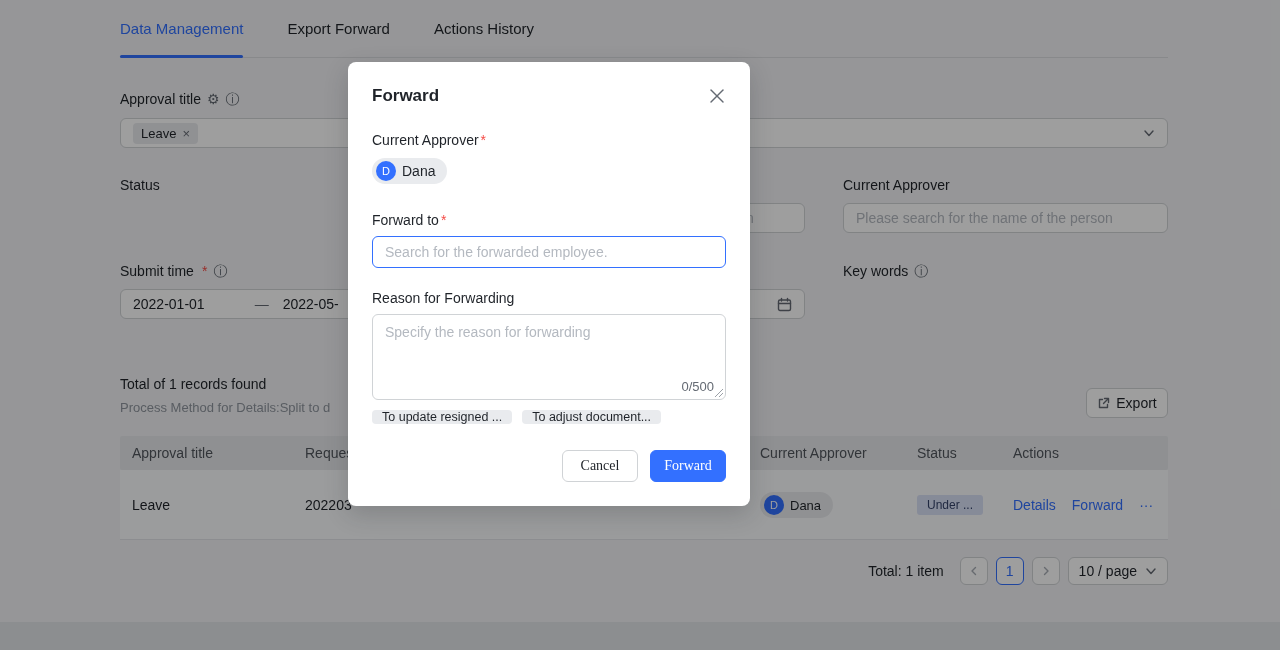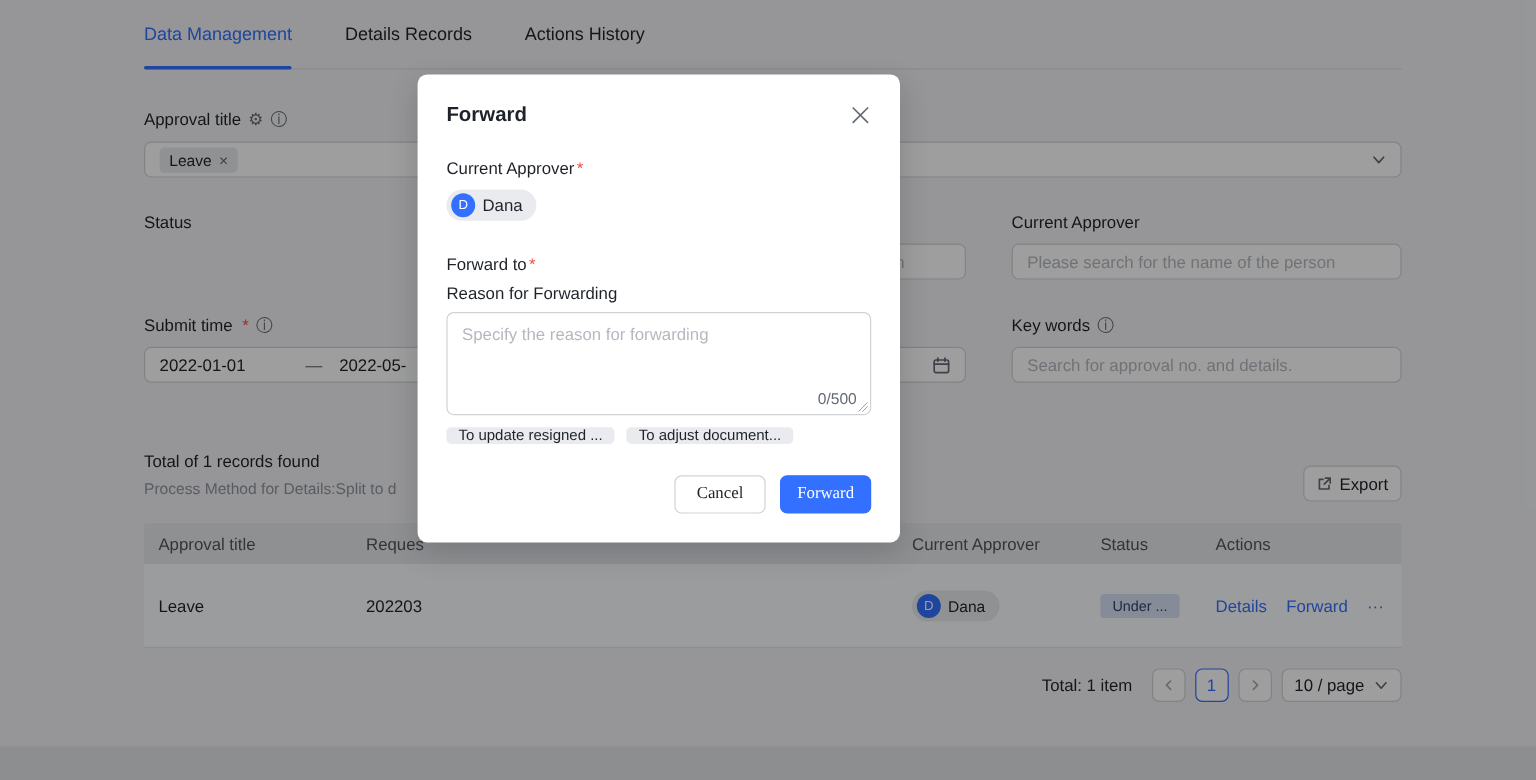--- a/index.html
+++ b/index.html
@@ -105,21 +105,21 @@
   .m-btn.ghost { background:#fff; border:1px solid #d0d3d6; color:#1f2329; }
   .m-btn.primary { background:#3370ff; border:1px solid #3370ff; color:#fff; }
 </style>
 </head>
 <body>
 
 <div class="page">
 
   <div class="tabs">
     <div class="tab active">Data Management</div>
-    <div class="tab">Details Records</div>
+    <div class="tab">Export Forward</div>
     <div class="tab">Actions History</div>
   </div>
 
   <div class="abs label" style="left:120px; top:91px;">
     <span>Approval title</span>
     <span class="mini-icon">⚙</span>
     <span class="mini-icon">ⓘ</span>
   </div>
   <div class="abs field" style="left:120px; top:118px; width:1048px;">
     <span class="tag">
@@ -160,23 +160,20 @@
     <span style="color:#646a73; margin-left:36px;">—</span>
     <span>2022-05-</span>
   </div>
   <div class="abs field" style="left:484px; top:289px; width:321px;">
     <svg class="cal" style="margin-left:auto; width:15px; height:15px;" viewBox="0 0 15 15">
       <rect x="1.5" y="3" width="12" height="10.5" rx="1.5"></rect>
       <line x1="1.5" y1="6.5" x2="13.5" y2="6.5"></line>
       <line x1="4.5" y1="1.5" x2="4.5" y2="4"></line>
       <line x1="10.5" y1="1.5" x2="10.5" y2="4"></line>
     </svg>
-  </div>
-  <div class="abs field" style="left:843px; top:289px; width:325px;">
-    <input class="txt" placeholder="Search for approval no. and details." style="">
   </div>
 
   <div class="abs summary-main" style="left:120px; top:376px;">Total of 1 records found</div>
   <div class="abs summary-sub" style="left:120px; top:400px;">Process Method for Details:Split to d</div>
   <button class="btn abs" style="left:1086px; top:388px; width:82px; height:30px;">
     <svg class="exp" width="13" height="13" viewBox="0 0 13 13">
       <path d="M5.5 2.5 H2.5 V10.5 H10.5 V7.5"></path>
         <path d="M7.5 1.5 H11.5 V5.5"></path>
         <path d="M11.2 1.8 L6.5 6.5"></path>
     </svg>
@@ -252,20 +249,23 @@
   <div style="margin-bottom:28px;">
     <span class="chip">
       <span class="avatar">D</span>
       <span style="font-size:14px;">Dana</span>
     </span>
   </div>
 
   <div class="m-label" style="margin-bottom:8px;">
     <span>Forward to</span><span class="req">*</span>
   </div>
+  <div class="m-input">
+    <input class="txt" placeholder="Search for the forwarded employee." style="">
+  </div>
 
   <div class="m-label" style="margin-bottom:8px;">
     <span>Reason for Forwarding</span>
   </div>
   <div class="m-area">
     <textarea placeholder="Specify the reason for forwarding" style=""></textarea>
     <span class="counter">0/500</span>
     <span class="grip"></span>
   </div>
 

